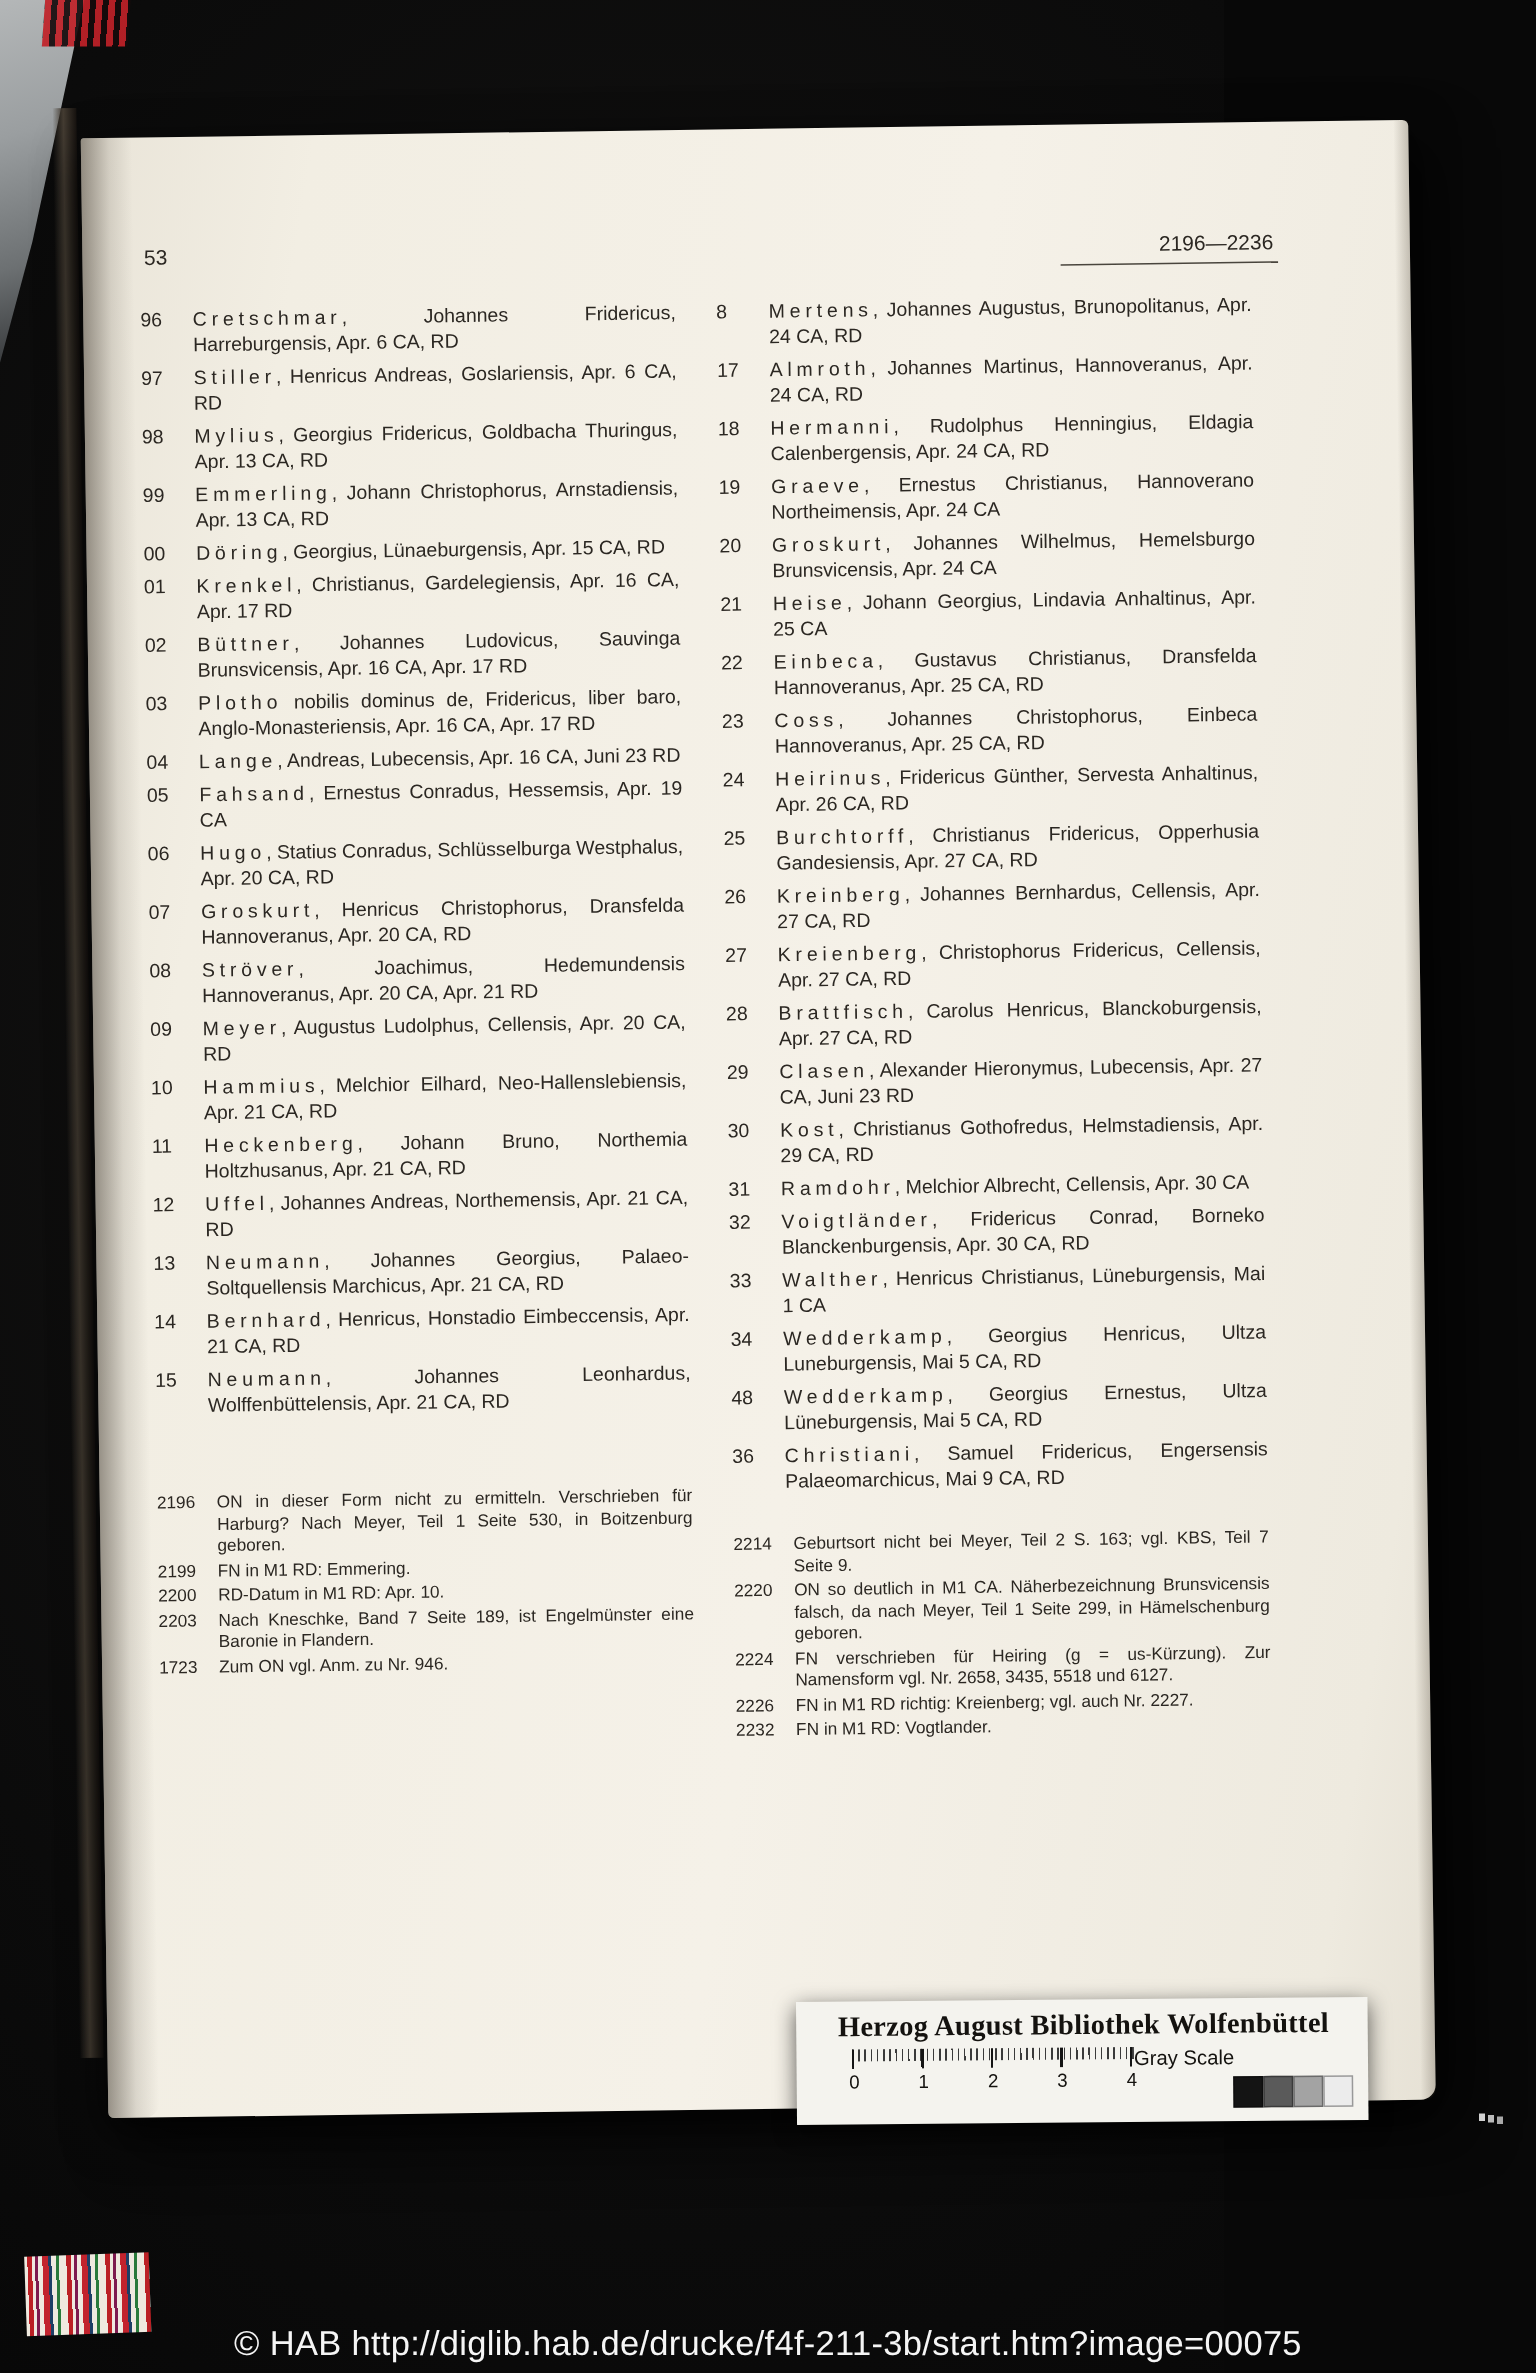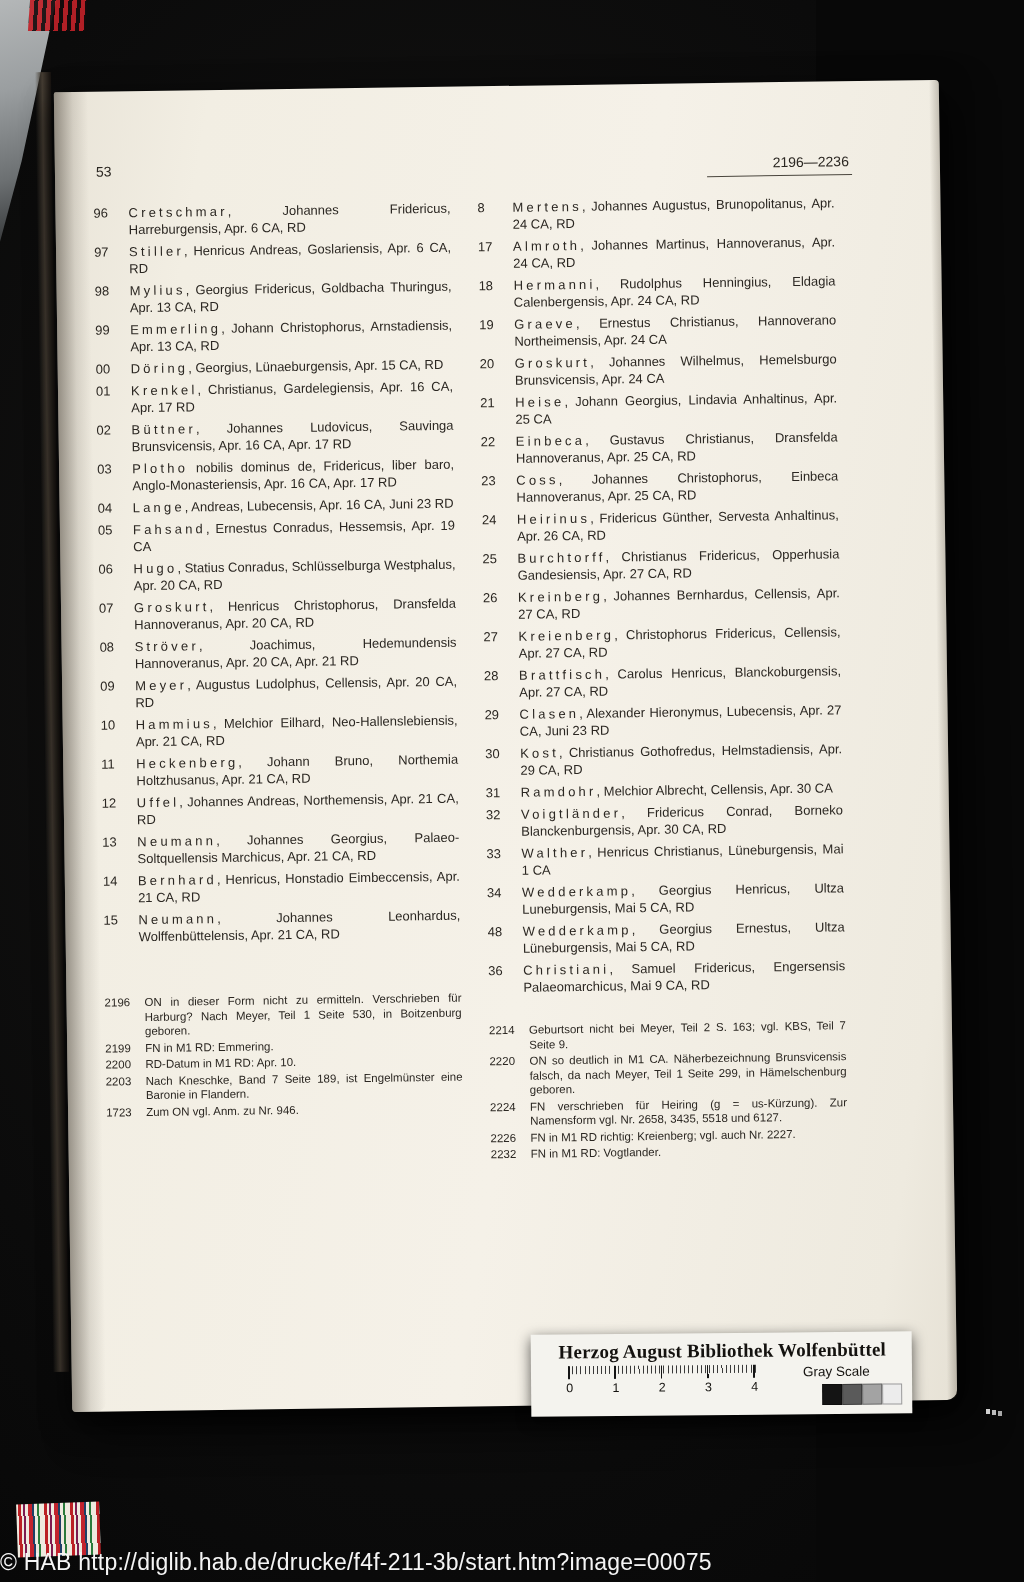--- a/index.html
+++ b/index.html
@@ -65,25 +65,25 @@
   .hab-row { display:flex; margin-top:3px; }
   .ruler { margin-left:25px; width:188px; }
   .ruler-ticks { position:relative; height:13px; }
   .ruler-ticks::before { content:""; position:absolute; left:0; right:0; top:0; height:8px;
     background: repeating-linear-gradient(90deg, #3a3a3a 0 1px, transparent 1px 4.15px); }
   .ruler-ticks::after { content:""; position:absolute; left:0; right:0; top:0; height:13px;
     background: repeating-linear-gradient(90deg, #141414 0 1.6px, transparent 1.6px 46.3px); }
   .ruler-nums { display:flex; justify-content:space-between; font-size:12.5px; margin-top:2px;
     width:192px; margin-left:-2px; }
   .right-col { margin-left:auto; display:flex; flex-direction:column; width:154px; }
-  .gray-scale-text { font-size:13.5px; align-self:flex-start;margin-left:47px; }
+  .gray-scale-text { font-size:13.5px; align-self:flex-start; }
   .squares { display:flex; align-self:flex-end; margin-top:5px; }
   .square { width:20px; height:21px; border:1px solid rgba(0,0,0,0.35); }
 
-  .footer-text { position:absolute; left:0; width:1024px; top:1549px; text-align:left;
+  .footer-text { position:absolute; left:0; width:1024px; top:1549px; text-align:center;
     font-size:23px; color:#f5f5f5; letter-spacing:0.2px; }
 </style>
 </head>
 <body>
 
 <div id="stage">
 
   <div class="spine-wedge"></div>
   <div class="spine-edge"></div>
   <div class="red-mark"></div>

